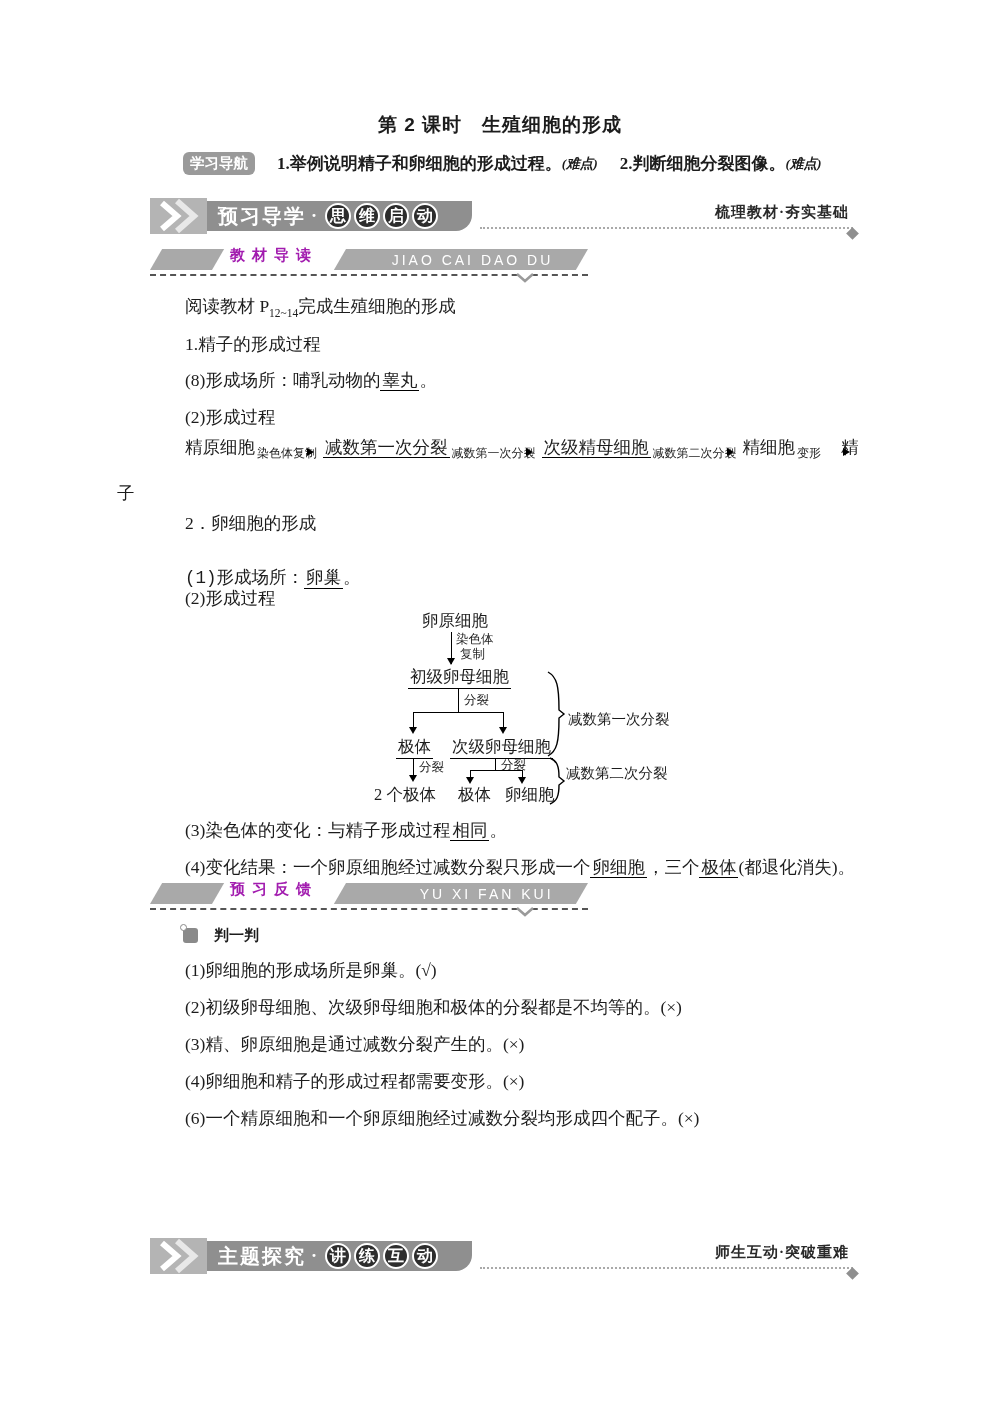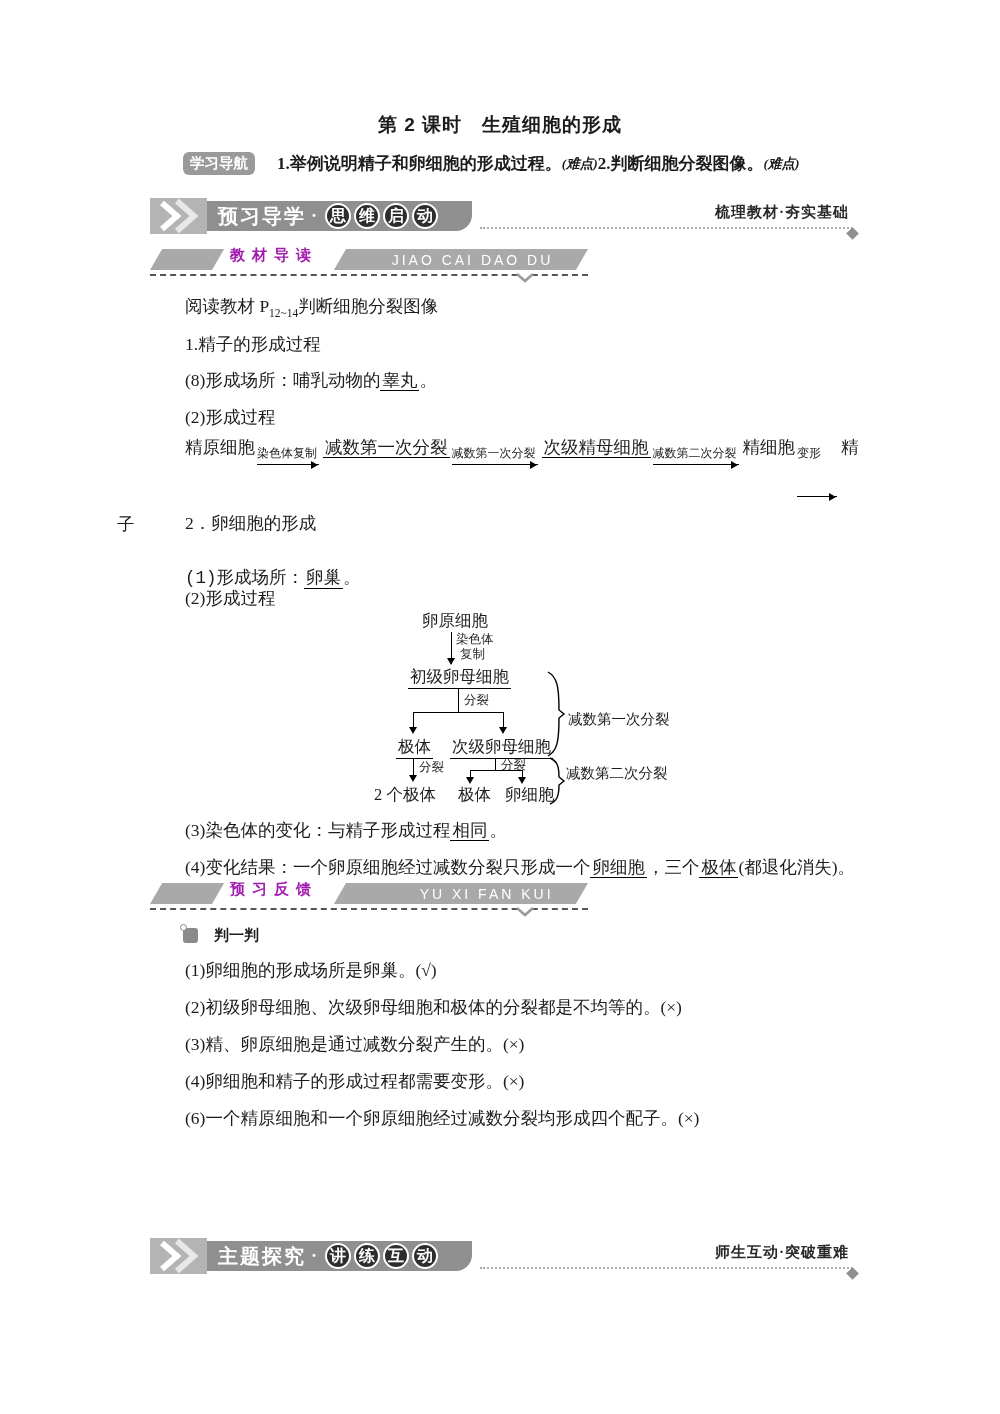--- a/index.html
+++ b/index.html
@@ -21,21 +21,21 @@
   .nav-line {
     position: absolute; top: 152px; left: 183px; width: 680px;
     display: flex; align-items: center; font-size: 17px; font-weight: bold;
   }
   .nav-badge {
     background: #9a9a9a; color: #ffffff; border-radius: 6px;
     font-family: "Liberation Sans", sans-serif; font-size: 14.5px;
     padding: 2px 7px; margin-right: 22px; white-space: nowrap;
   }
   .nav-tag { font-size: 13.5px; font-weight: bold; font-style: italic; }
-  .nav-item2 { }
+  .nav-item2 { margin-left: 22px; }
   
   .banner { position: absolute; left: 150px; width: 705px; height: 38px; }
   .banner .bar {
     position: absolute; left: 0; top: 3px; width: 322px; height: 30px;
     background: #8f8f8f; border-radius: 0 0 16px 0;
     display: flex; align-items: center; padding-left: 68px;
   }
   .banner .chevbox {
     position: absolute; left: 0; top: 0; width: 57px; height: 36px;
     background: #b4b4b4;
@@ -94,21 +94,21 @@
   .para {
     position: absolute; left: 150px; width: 706px;
     font-size: 17.5px; line-height: 37px;
   }
   .ind { text-indent: 2em; }
   .blank { border-bottom: 1.5px solid #000; padding: 0 2px; }
   
   .flow { position: absolute; left: 150px; width: 710px; top: 424px;
           font-size: 17.5px; line-height: 46px; text-indent: 2em; }
   .farrow {
-    display: inline-flex; flex-direction: column; align-items: flex-start;
+    display: inline-flex; flex-direction: row; align-items: flex-end;
     vertical-align: -4px; margin: 0 2px; text-indent: 0;
   }
   .farrow .albl { font-size: 12px; line-height: 13px; white-space: nowrap; }
   .farrow .shaft { position: relative; align-self: stretch; height: 9px; }
   .farrow .shaft::before {
     content: ""; position: absolute; left: 0; right: 2px; top: 4px;
     border-top: 1.4px solid #000;
   }
   .farrow .shaft::after {
     content: ""; position: absolute; right: -1px; top: 0.5px;
@@ -176,21 +176,21 @@
     <div class="strip">
       <span class="pinyin">JIAO CAI DAO DU</span>
     </div>
     <div class="dashline"></div>
     <svg class="vchev" width="18" height="10" viewBox="0 0 18 10">
       <path d="M1,1 L9,8 L17,1" stroke="#9a9a9a" stroke-width="2.5" fill="#ffffff"></path>
     </svg>
   </div>
 
   <p class="para ind" style="top:288px;">
-    <span>阅读教材 P</span><sub style="font-size:11.5px;">12~14</sub><span>判断细胞分裂图像</span>
+    <span>阅读教材 P</span><sub style="font-size:11.5px;">12~14</sub><span>完成生殖细胞的形成</span>
   </p>
 
   <p class="para ind" style="top:326px;">1.精子的形成过程</p>
   <p class="para ind" style="top:362px;">
     <span>(8)形成场所：哺乳动物的</span><span class="blank">睾丸</span><span>。</span>
   </p>
   <p class="para ind" style="top:399px;">(2)形成过程</p>
 
   <div class="flow">
     <span>精原细胞</span><span class="farrow w64">

